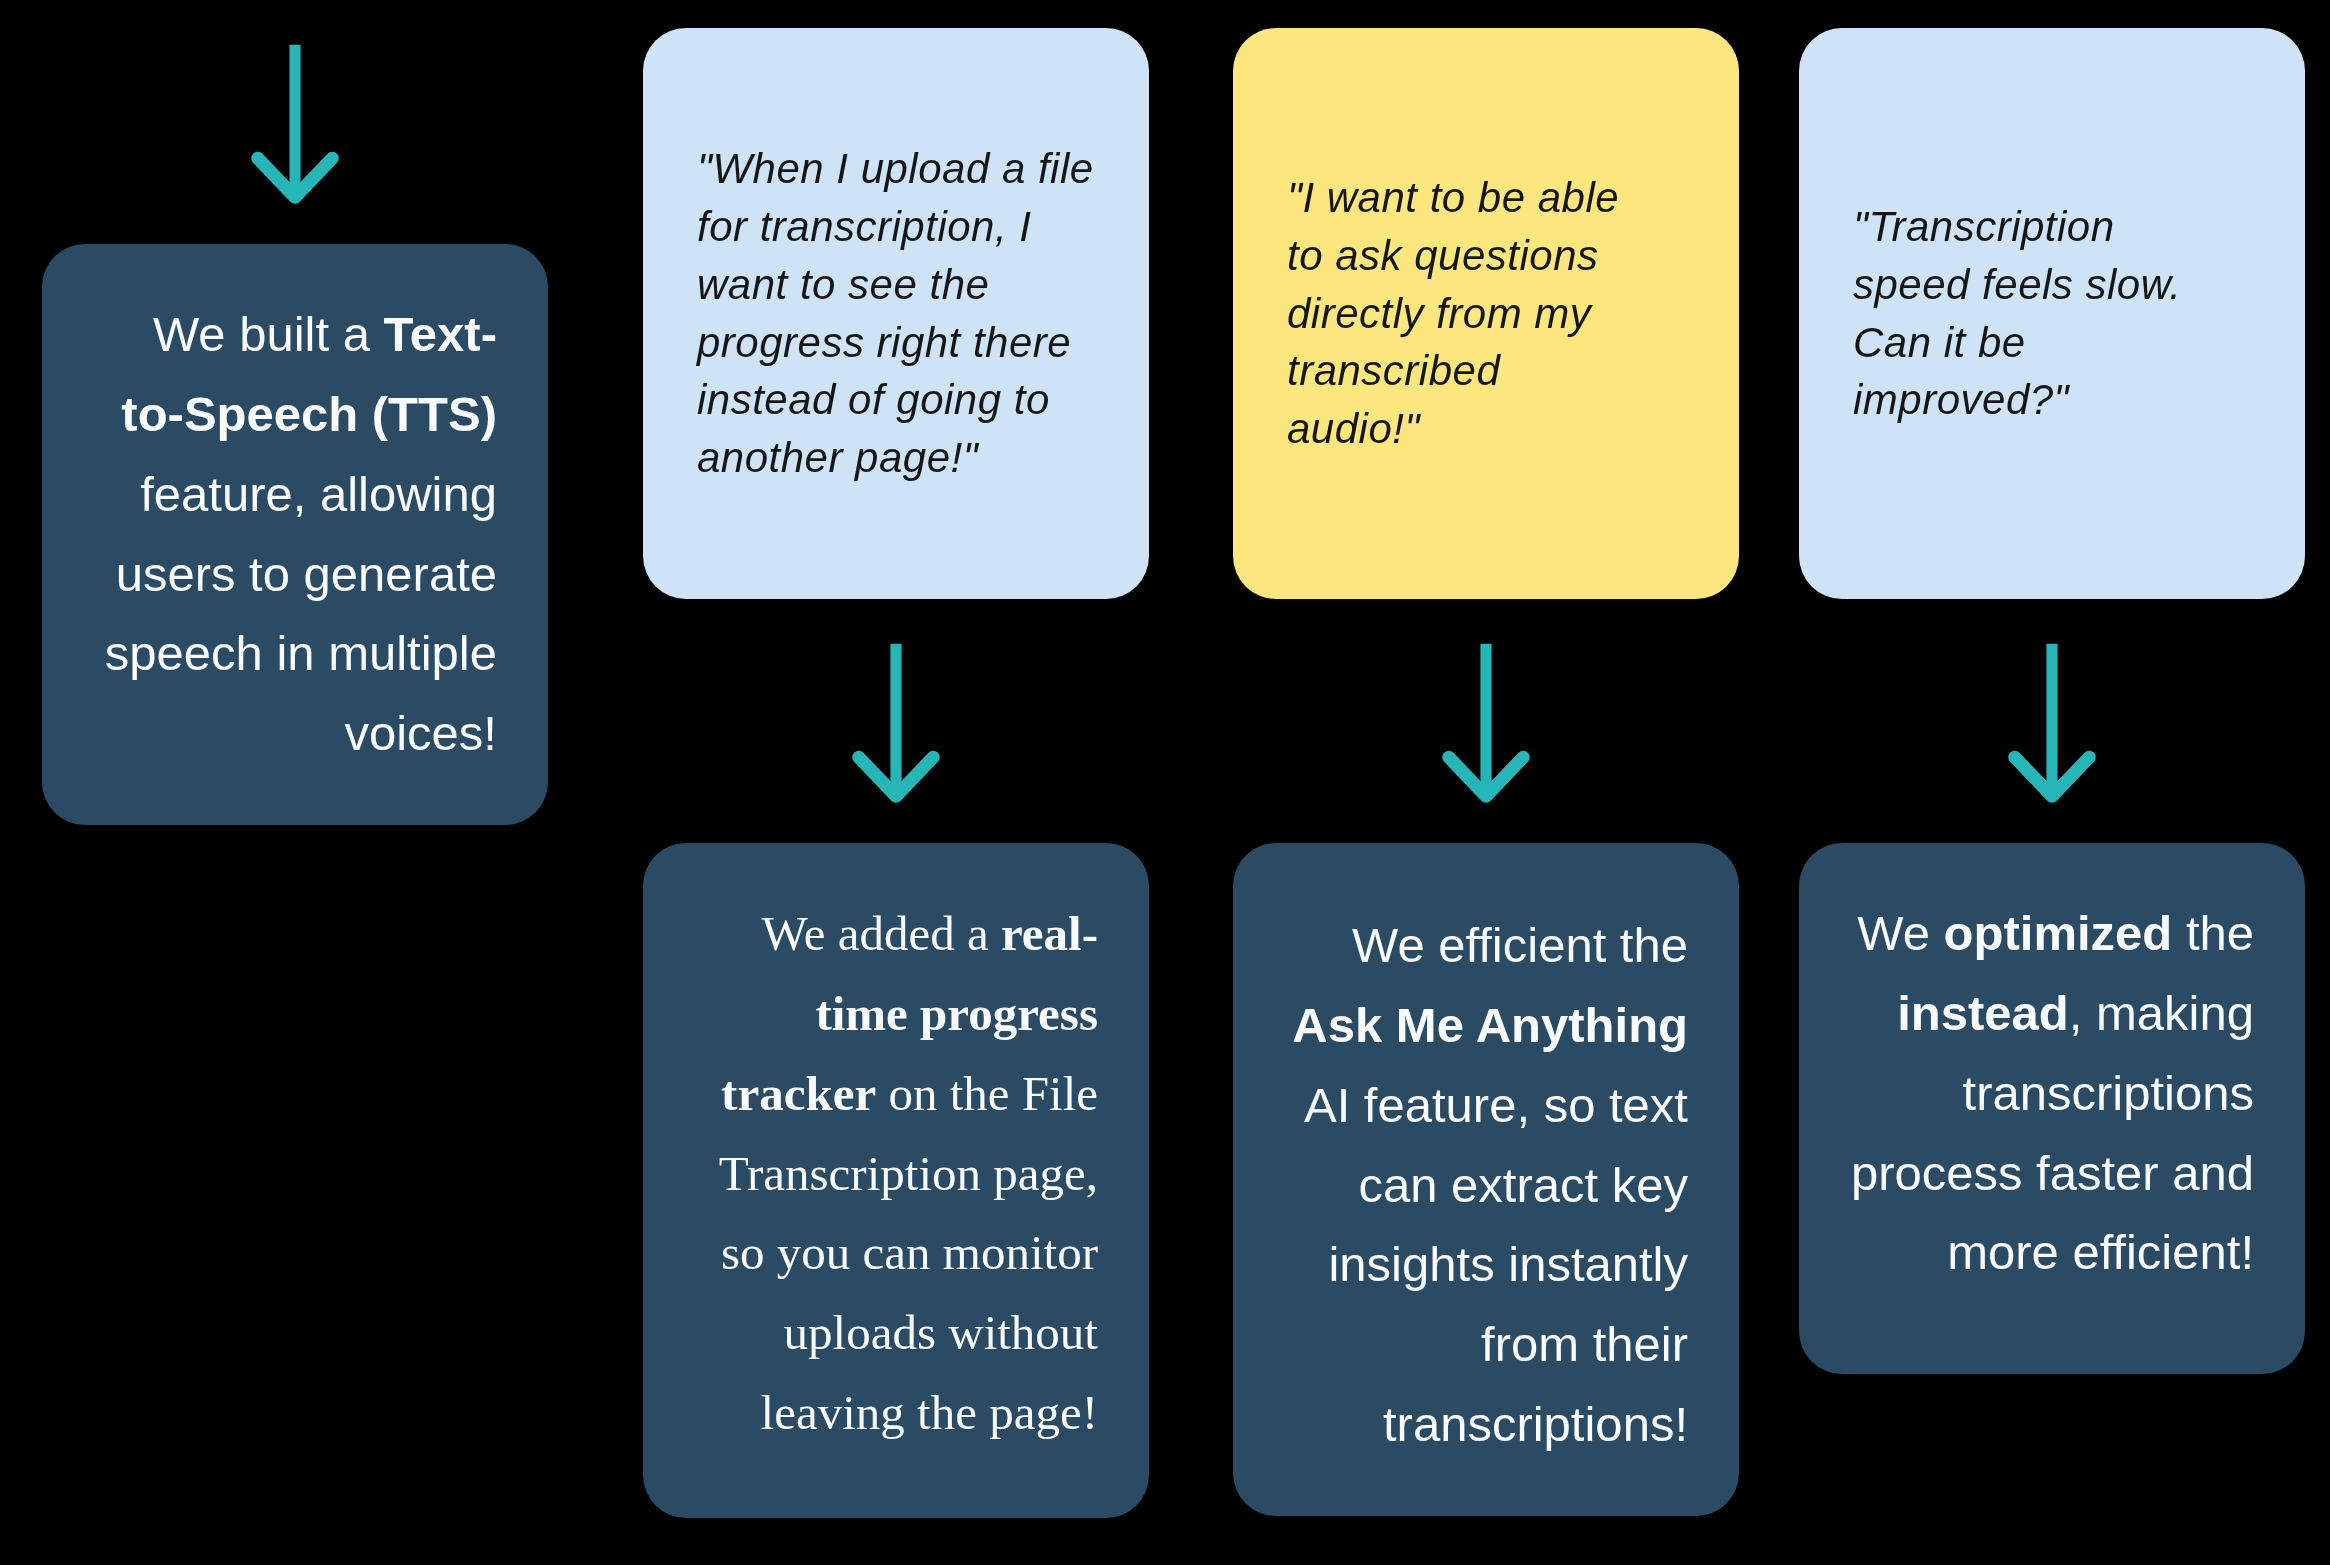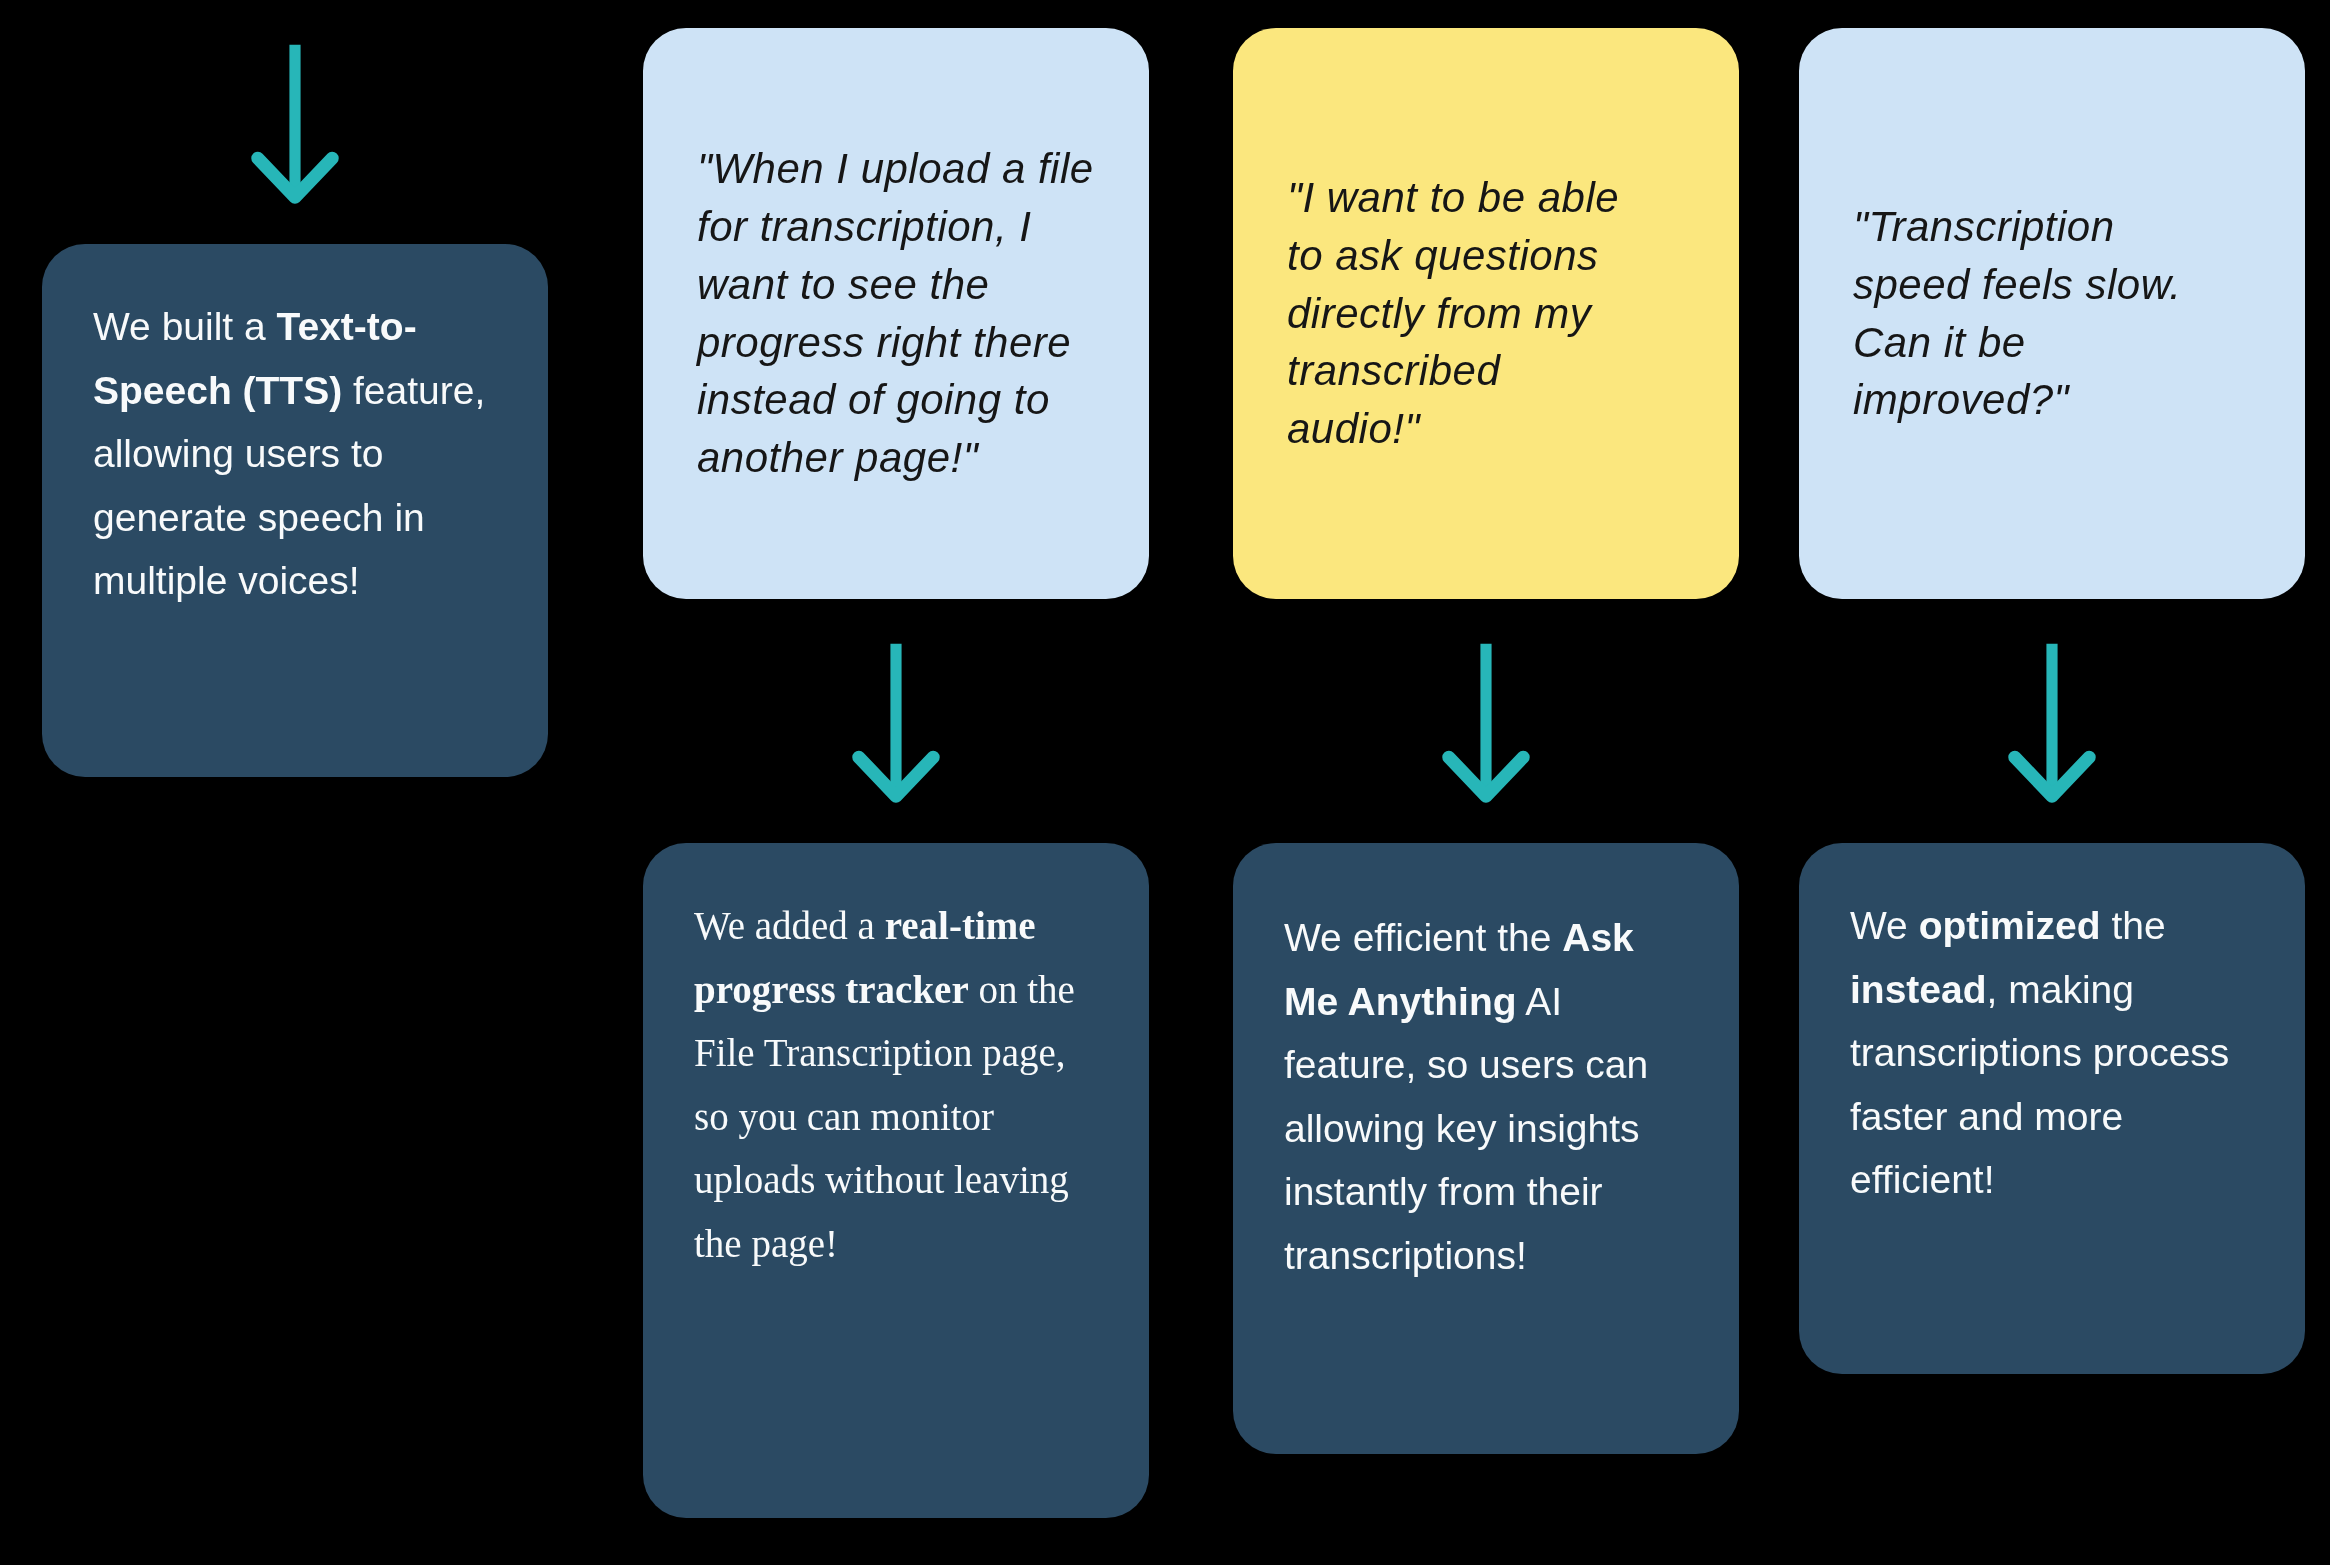--- a/index.html
+++ b/index.html
@@ -69,24 +69,25 @@
     background: #2B4A63;
     box-sizing: border-box;
     padding: 51px 51px;
   }
   .col-1 .answer-card { min-height: 533px; }
   .col-2 .answer-card { min-height: 675px; font-family: Liberation Serif, serif; }
   .col-3 .answer-card { min-height: 611px; padding-top: 63px; }
   .col-4 .answer-card { min-height: 531px; }
 
   .answer-text {
-    font-size: 39px;
+    font-size: 49px;
     line-height: 1.63;
     color: #F8FAFB;
     font-weight: 400;
+    text-align: right;
   }
   .answer-text b { font-weight: 700; }
 </style>
 </head>
 <body>
 
 <div class="canvas">
 
   <div class="column col-1">
     <div class="arrow-wrap">
@@ -128,21 +129,21 @@
 transcribed
 audio!"</div>
     </div>
     <div class="arrow-wrap">
       <svg class="arrow-svg" width="112" height="173" viewBox="0 0 120 186">
         <line x1="60" y1="4" x2="60" y2="168" stroke="#27B6B8" stroke-width="12"></line>
         <polyline points="20,126 60,168 100,126" fill="none" stroke="#27B6B8" stroke-width="14" stroke-linecap="round" stroke-linejoin="round"></polyline>
       </svg>
     </div>
     <div class="answer-card">
-      <div class="answer-text"><span>We efficient the </span><b>Ask Me Anything</b><span> AI feature, so users can allowing key insights instantly from their transcriptions!</span></div>
+      <div class="answer-text"><span>We efficient the </span><b>Ask Me Anything</b><span> AI feature, so text can extract key insights instantly from their transcriptions!</span></div>
     </div>
   </div>
 
   <div class="column col-4">
     <div class="quote-card" data-variant="blue">
       <div class="quote-text">"Transcription
 speed feels slow.
 Can it be
 improved?"</div>
     </div>

